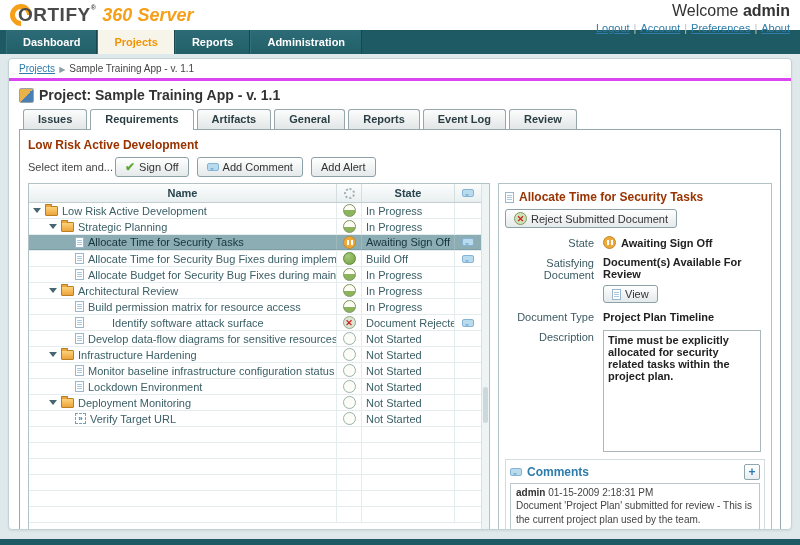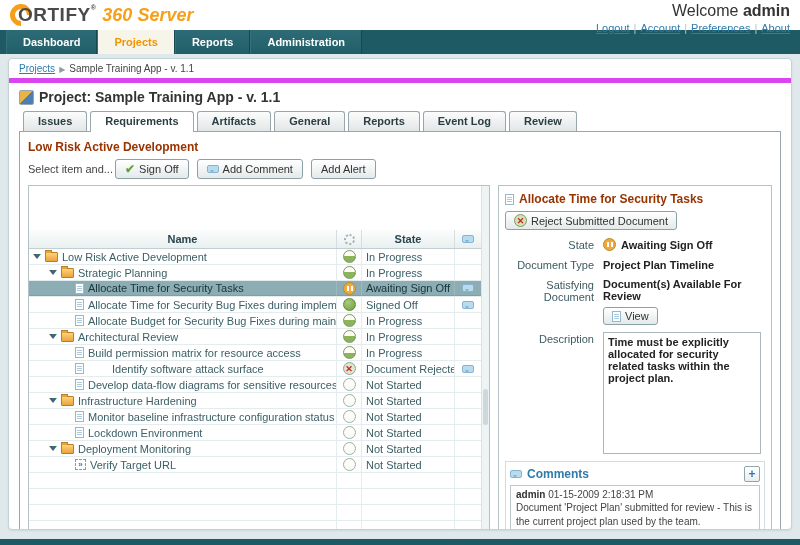--- a/index.html
+++ b/index.html
@@ -23,21 +23,21 @@
   
   .navbar { height:24px; background:#1e5a64; display:flex; padding-left:6px; }
   .nav-tab { padding:0 16px; line-height:24px; font-weight:bold; color:#fff; background:linear-gradient(#2d6c76,#215e68); border-right:1px solid #17474f; border-left:1px solid #356f79; cursor:pointer; }
   .nav-tab.active { background:#f7f4ea; color:#f29400; }
 
   
   .page-area { height:491px; background:#dfe9ec; padding:4px 8px 10px 8px; position:relative; }
   .content-box { background:#fff; border:1px solid #c2d2d5; border-radius:4px; height:472px; overflow:hidden; box-shadow:0 1px 2px rgba(0,0,0,.08); }
   .footer-bar { position:absolute; left:0; right:0; bottom:0; height:6px; background:#1e5a64; }
 
-  .breadcrumb { padding:4px 10px; border-bottom:5px solid #d946ef; font-size:10px; color:#444; }
+  .breadcrumb { padding:4px 10px; border-bottom:3px solid #d946ef; font-size:10px; color:#444; }
   .breadcrumb a { color:#2e7cab; text-decoration:underline; cursor:pointer; }
   .crumb-sep { color:#8aa0a6; margin:0 4px; font-size:8px; }
 
   .main { padding:6px 10px; }
   .project-title-row { display:flex; align-items:center; margin-bottom:6px; }
   .project-icon { width:15px; height:15px; border:1px solid #98a6ab; border-radius:2px; background:linear-gradient(135deg,#e8b44a 0 50%, #4a7fb5 50% 100%); margin-right:5px; }
   .project-title { font-size:14px; font-weight:bold; color:#333; }
 
   
   .proj-tabs { display:flex; padding-left:4px; position:relative; z-index:2; }
@@ -50,21 +50,21 @@
   .toolbar-hint { color:#444; margin-right:2px; }
   .btn { display:inline-flex; align-items:center; gap:4px; border:1px solid #8ba1a7; border-radius:3px; background:linear-gradient(#fff,#e4e9ea); padding:3px 9px; font-size:11px; color:#333; cursor:pointer; margin-right:8px; font-family:"Liberation Sans",sans-serif; }
 
   .panes { display:flex; gap:8px; height:352px; }
 
   
   .tree-table { width:462px; border:1px solid #b3c2c5; display:flex; }
   .table-cols { width:452px; }
   .table-scrollbar { width:8px; background:#eef3f4; border-left:1px solid #d9e2e4; position:relative; }
   .table-scroll-thumb { position:absolute; top:58%; left:1px; width:5px; height:36px; background:#ccd8db; border-radius:3px; }
-  .thead { display:flex; height:19px; background:linear-gradient(#fcfdfd,#e9eff0); border-bottom:1px solid #c3ced1; font-weight:bold; color:#29454d;margin-top:44px; }
+  .thead { display:flex; height:19px; background:linear-gradient(#fcfdfd,#e9eff0); border-bottom:1px solid #c3ced1; font-weight:bold; color:#29454d; }
   .th { display:flex; align-items:center; justify-content:center; border-right:1px solid #d4dde0; }
   .th:last-child { border-right:none; }
   .col-name { width:308px; }
   .col-sicon { width:25px; }
   .col-state { width:93px; }
   .col-comment { width:26px; }
   .trow { display:flex; height:16px; border-bottom:1px solid #e5ecee; color:#3a5f66; cursor:pointer; }
   .trow .td { display:flex; align-items:center; border-right:1px solid #e5ecee; overflow:hidden; white-space:nowrap; }
   .trow .td:last-child { border-right:none; }
   .td.col-sicon, .td.col-comment { justify-content:center; }
@@ -229,21 +229,21 @@
                     </div>
                   </div>
                   <div class="trow">
                     <div class="td col-name" style="padding-left: 46px;">
                       <span class="doc-icon"></span>
                       <span>Allocate Time for Security Bug Fixes during implementation phase</span>
                     </div>
                     <div class="td col-sicon">
                       <span class="state-icon state-signed-off"></span>
                     </div>
-                    <div class="td col-state">Signed Off</div>
+                    <div class="td col-state">Build Off</div>
                     <div class="td col-comment">
                       <span class="bubble-icon"></span>
                     </div>
                   </div>
                   <div class="trow">
                     <div class="td col-name" style="padding-left: 46px;">
                       <span class="doc-icon"></span>
                       <span>Allocate Budget for Security Bug Fixes during maintenance phase</span>
                     </div>
                     <div class="td col-sicon">
@@ -409,34 +409,34 @@
                 <span class="reject-icon"></span>
                 <span>Reject Submitted Document</span>
               </button>
             </div>
             <div class="field-row">
               <div class="field-label">State</div>
               <div class="field-value">
                 <span class="state-icon state-awaiting"></span>
                 <span>Awaiting Sign Off</span>
               </div>
-            </div>
-            <div class="field-row">
-              <div class="field-label">Document Type</div>
-              <div class="field-value">Project Plan Timeline</div>
             </div>
             <div class="field-row">
               <div class="field-label">Satisfying Document</div>
               <div class="field-value">
                 <span>Document(s) Available For Review</span>
                 <button class="btn-small">
                     <span class="doc-icon" style="margin-right:0;"></span>
                     <span>View</span>
                   </button>
               </div>
+            </div>
+            <div class="field-row">
+              <div class="field-label">Document Type</div>
+              <div class="field-value">Project Plan Timeline</div>
             </div>
             <div class="field-row">
               <div class="field-label">Description</div>
               <textarea class="desc-textarea" style="">Time must be explicitly allocated for security related tasks within the project plan.</textarea>
             </div>
 
             <div class="comments-section">
               <div class="comments-head">
                 <span class="bubble-icon"></span>
                 <span class="comments-title">Comments</span>

